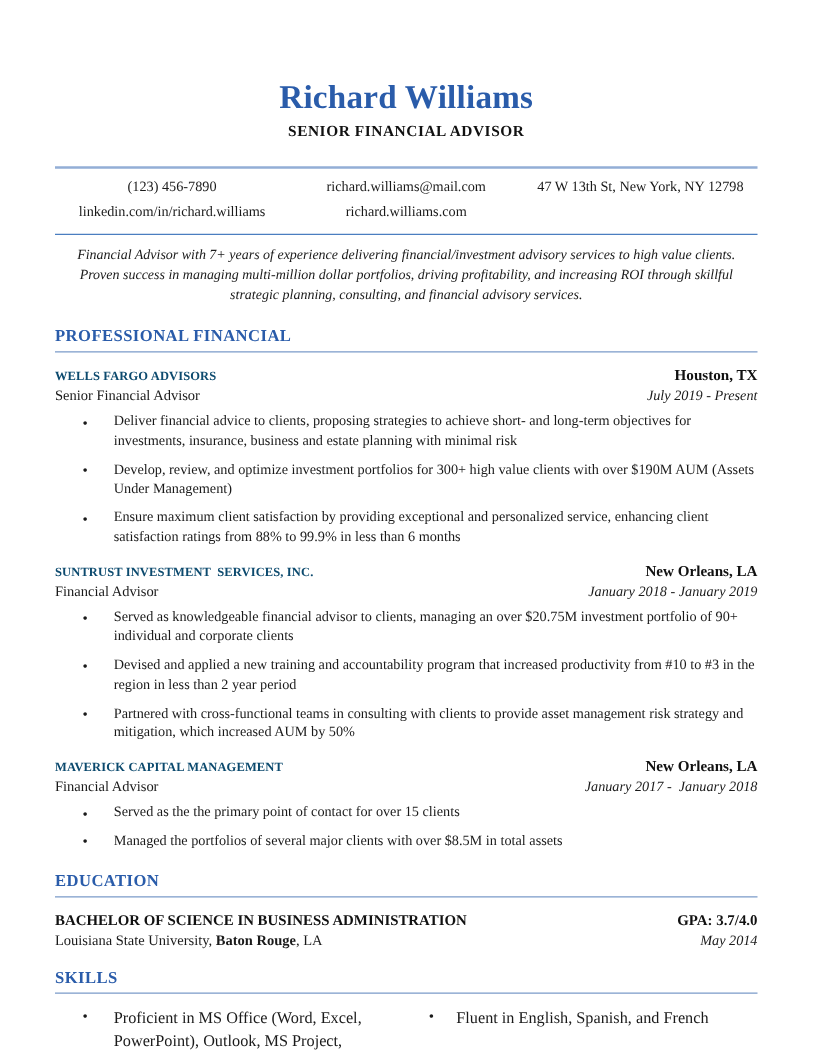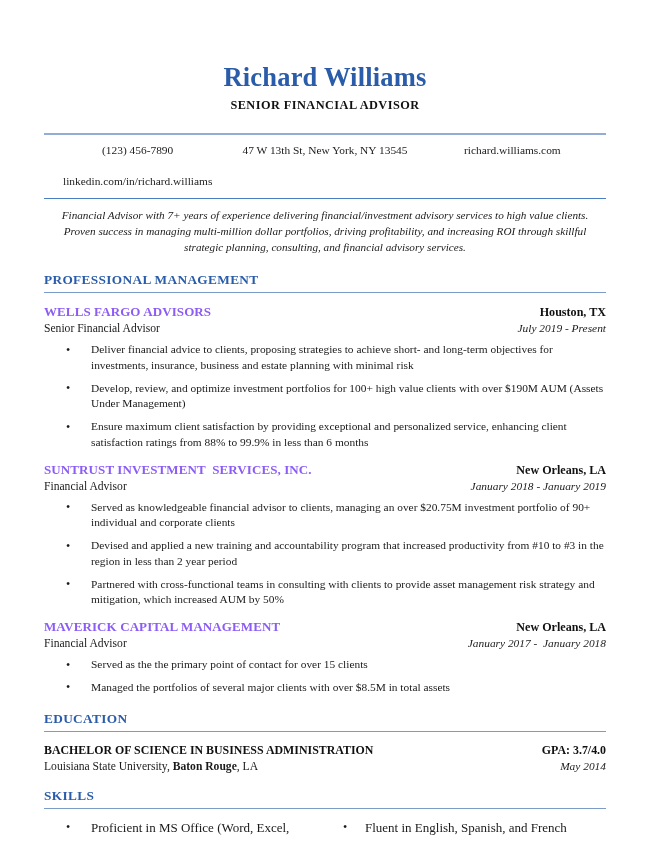--- a/index.html
+++ b/index.html
@@ -56,21 +56,21 @@
     border: 0;
     border-top: 1.4px solid #7b9bc9;
     margin: 4px 0 0 0;
   }
 
   
   .contact {
     display: grid;
     grid-template-columns: 1fr 1fr 1fr;
     margin-top: 9px;
-    row-gap: 19px;
+    row-gap: 8px;
   }
   .contact div {
     text-align: center;
     font-size: 11.4px;
     color: #1a1a1a;
     white-space: nowrap;
   }
 
   
   .summary {
@@ -94,24 +94,24 @@
   .section-title.tight { margin-top: 15px; }
 
   
   .entry { margin-top: 11px; }
   .entry-row {
     display: flex;
     justify-content: space-between;
     align-items: baseline;
   }
   .org {
-    font-size: 13px;
+    font-size: 10px;
     font-weight: bold;
     letter-spacing: 0.1px;
-    color: #8b5cf6;
+    color: #0c4a6e;
     white-space: pre;
   }
   .loc {
     font-size: 12.1px;
     font-weight: bold;
     color: #111111;
     text-align: right;
   }
   .role {
     font-size: 11.6px;
@@ -205,44 +205,45 @@
 
 <div class="page">
 
   <h1 class="name">Richard Williams</h1>
   <div class="subtitle">SENIOR FINANCIAL ADVISOR</div>
 
   <hr class="rule-light">
 
   <div class="contact">
     <div>(123) 456-7890</div>
-    <div>47 W 13th St, New York, NY 13545</div>
+    <div>richard.williams@mail.com</div>
+    <div>47 W 13th St, New York, NY 12798</div>
+    <div>linkedin.com/in/richard.williams</div>
     <div>richard.williams.com</div>
-    <div>linkedin.com/in/richard.williams</div>
   </div>
 
   <hr class="rule-mid">
 
   <p class="summary">Financial Advisor with 7+ years of experience delivering financial/investment advisory services to high value clients. Proven success in managing multi-million dollar portfolios, driving profitability, and increasing ROI through skillful strategic planning, consulting, and financial advisory services.</p>
 
-  <div class="section-title">PROFESSIONAL MANAGEMENT</div>
+  <div class="section-title">PROFESSIONAL FINANCIAL</div>
   <hr class="rule-section">
 
   <div class="entry">
     <div class="entry-row">
       <span class="org">WELLS FARGO ADVISORS</span>
       <span class="loc">Houston, TX</span>
     </div>
     <div class="entry-row second">
       <span class="role">Senior Financial Advisor</span>
       <span class="dates">July 2019 - Present</span>
     </div>
     <ul class="bullets">
       <li>Deliver financial advice to clients, proposing strategies to achieve short- and long-term objectives for investments, insurance, business and estate planning with minimal risk</li>
-      <li>Develop, review, and optimize investment portfolios for 100+ high value clients with over $190M AUM (Assets Under Management)</li>
+      <li>Develop, review, and optimize investment portfolios for 300+ high value clients with over $190M AUM (Assets Under Management)</li>
       <li>Ensure maximum client satisfaction by providing exceptional and personalized service, enhancing client satisfaction ratings from 88% to 99.9% in less than 6 months</li>
     </ul>
   </div>
 
   <div class="entry">
     <div class="entry-row">
       <span class="org">SUNTRUST INVESTMENT  SERVICES, INC.</span>
       <span class="loc">New Orleans, LA</span>
     </div>
     <div class="entry-row second">

